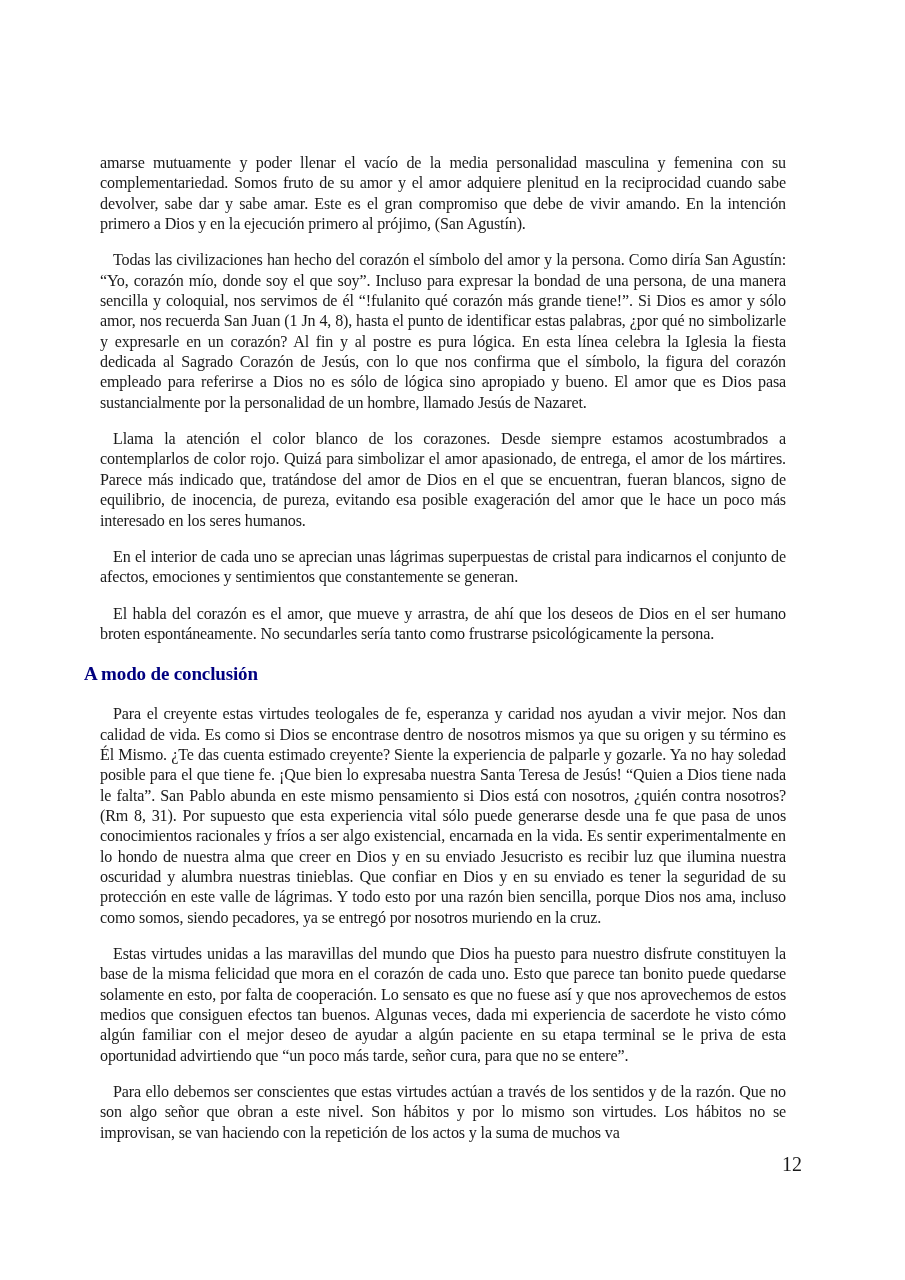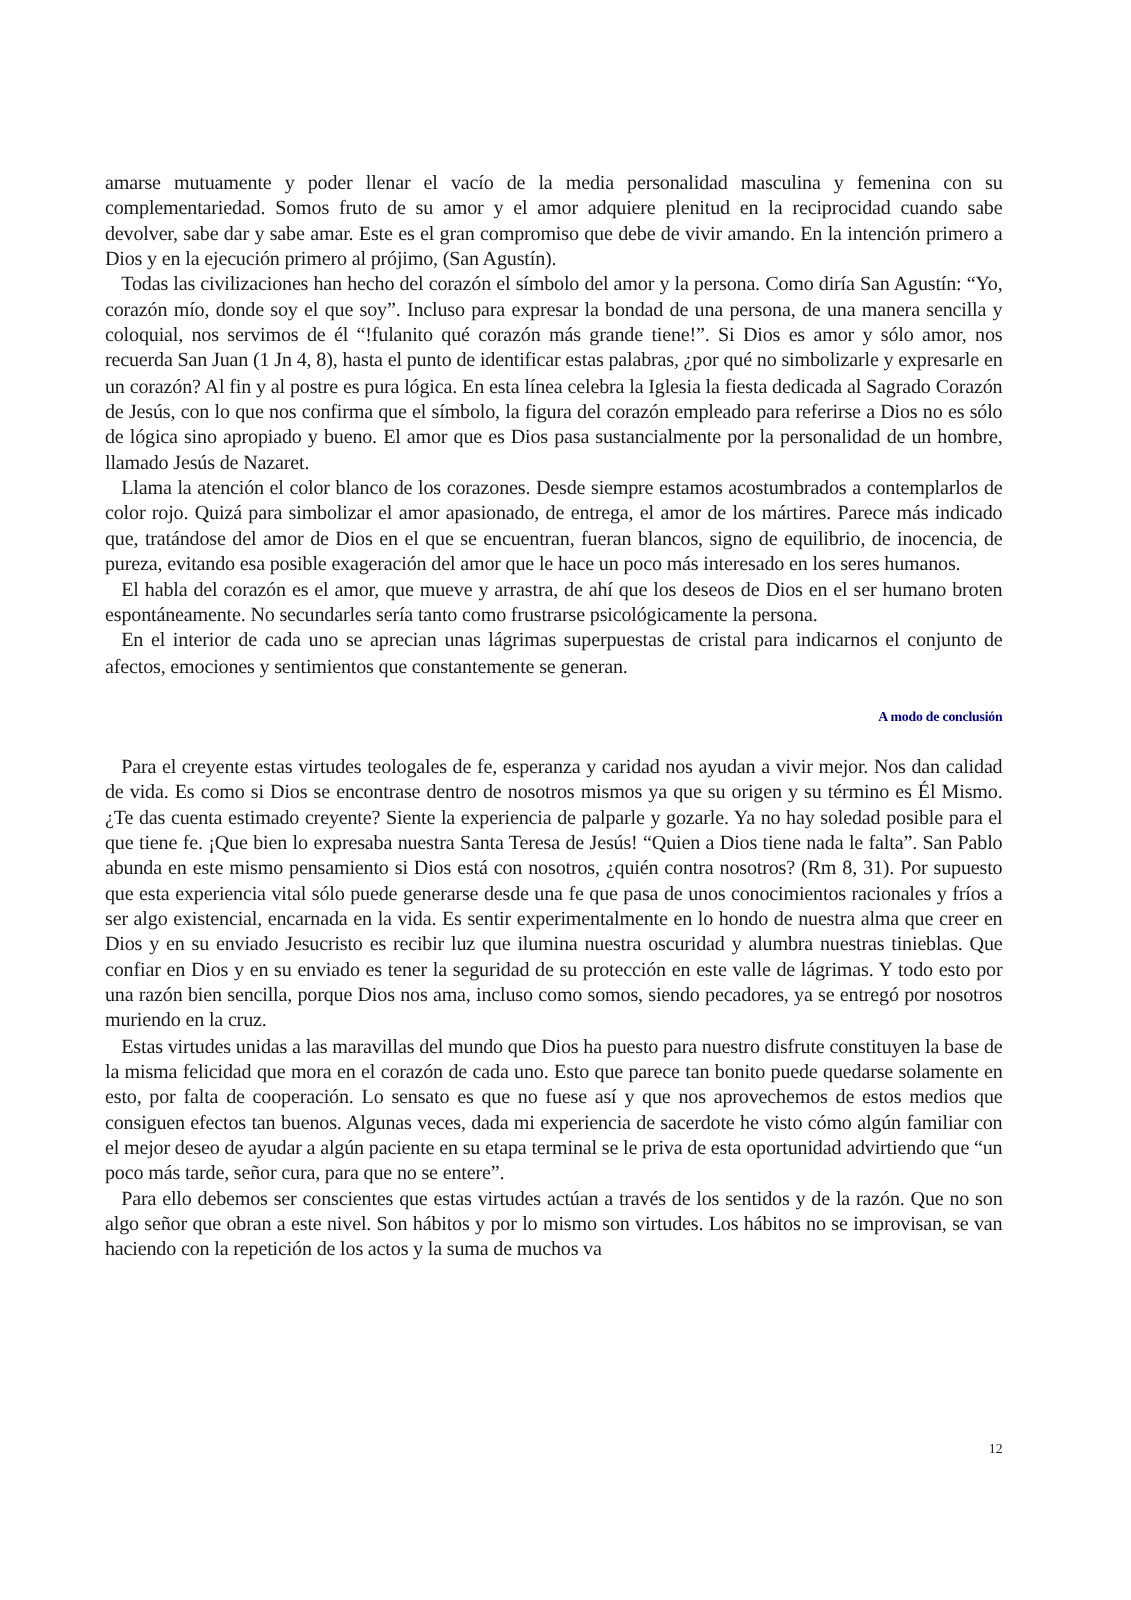--- a/index.html
+++ b/index.html
@@ -9,49 +9,49 @@
     left: 84px;
     top: 137px;
     width: 718px;
     font-family: "Liberation Serif", serif;
     font-size: 16.1px;
     line-height: 20.35px;
     color: #1a1a1a;
     text-align: justify;
     letter-spacing: -0.15px;
   }
-  .page p { margin: 0; text-indent: 13px; }
+  .page p { margin: 16px; text-indent: 13px; }
   .page p.first { text-indent: 0; }
   .heading {
     margin: 20px 0 20px 0;
-    text-align: right;
+    text-align: left;
     text-indent: 0;
     font-weight: bold;
     color: #000080;
-    font-size: 11px;
+    font-size: 19px;
     line-height: 20px;
   }
   .page-number {
     position: absolute;
     right: 103px;
     top: 1153px;
     font-family: "Liberation Serif", serif;
-    font-size: 11px;
+    font-size: 20px;
     color: #1a1a1a;
   }
 </style>
 </head>
 <body>
 
 <div class="page">
   <p class="first">amarse mutuamente y poder llenar el vacío de la media personalidad masculina y femenina con su complementariedad. Somos fruto de su amor y el amor adquiere plenitud en la reciprocidad cuando sabe devolver, sabe dar y sabe amar. Este es el gran compromiso que debe de vivir amando. En la intención primero a Dios y en la ejecución primero al prójimo, (San Agustín).</p>
   <p>Todas las civilizaciones han hecho del corazón el símbolo del amor y la persona. Como diría San Agustín: “Yo, corazón mío, donde soy el que soy”. Incluso para expresar la bondad de una persona, de una manera sencilla y coloquial, nos servimos de él “!fulanito qué corazón más grande tiene!”. Si Dios es amor y sólo amor, nos recuerda San Juan (1 Jn 4, 8), hasta el punto de identificar estas palabras, ¿por qué no simbolizarle y expresarle en un corazón? Al fin y al postre es pura lógica. En esta línea celebra la Iglesia la fiesta dedicada al Sagrado Corazón de Jesús, con lo que nos confirma que el símbolo, la figura del corazón empleado para referirse a Dios no es sólo de lógica sino apropiado y bueno. El amor que es Dios pasa sustancialmente por la personalidad de un hombre, llamado Jesús de Nazaret.</p>
   <p>Llama la atención el color blanco de los corazones. Desde siempre estamos acostumbrados a contemplarlos de color rojo. Quizá para simbolizar el amor apasionado, de entrega, el amor de los mártires. Parece más indicado que, tratándose del amor de Dios en el que se encuentran, fueran blancos, signo de equilibrio, de inocencia, de pureza, evitando esa posible exageración del amor que le hace un poco más interesado en los seres humanos.</p>
+  <p>En el interior de cada uno se aprecian unas lágrimas superpuestas de cristal para indicarnos el conjunto de afectos, emociones y sentimientos que constantemente se generan.</p>
   <p>El habla del corazón es el amor, que mueve y arrastra, de ahí que los deseos de Dios en el ser humano broten espontáneamente. No secundarles sería tanto como frustrarse psicológicamente la persona.</p>
-  <p>En el interior de cada uno se aprecian unas lágrimas superpuestas de cristal para indicarnos el conjunto de afectos, emociones y sentimientos que constantemente se generan.</p>
 
   <div class="heading">A modo de conclusión</div>
 
   <p>Para el creyente estas virtudes teologales de fe, esperanza y caridad nos ayudan a vivir mejor. Nos dan calidad de vida. Es como si Dios se encontrase dentro de nosotros mismos ya que su origen y su término es Él Mismo. ¿Te das cuenta estimado creyente? Siente la experiencia de palparle y gozarle. Ya no hay soledad posible para el que tiene fe. ¡Que bien lo expresaba nuestra Santa Teresa de Jesús! “Quien a Dios tiene nada le falta”. San Pablo abunda en este mismo pensamiento si Dios está con nosotros, ¿quién contra nosotros? (Rm 8, 31). Por supuesto que esta experiencia vital sólo puede generarse desde una fe que pasa de unos conocimientos racionales y fríos a ser algo existencial, encarnada en la vida. Es sentir experimentalmente en lo hondo de nuestra alma que creer en Dios y en su enviado Jesucristo es recibir luz que ilumina nuestra oscuridad y alumbra nuestras tinieblas. Que confiar en Dios y en su enviado es tener la seguridad de su protección en este valle de lágrimas. Y todo esto por una razón bien sencilla, porque Dios nos ama, incluso como somos, siendo pecadores, ya se entregó por nosotros muriendo en la cruz.</p>
   <p>Estas virtudes unidas a las maravillas del mundo que Dios ha puesto para nuestro disfrute constituyen la base de la misma felicidad que mora en el corazón de cada uno. Esto que parece tan bonito puede quedarse solamente en esto, por falta de cooperación. Lo sensato es que no fuese así y que nos aprovechemos de estos medios que consiguen efectos tan buenos. Algunas veces, dada mi experiencia de sacerdote he visto cómo algún familiar con el mejor deseo de ayudar a algún paciente en su etapa terminal  se le priva de esta oportunidad advirtiendo que “un poco más tarde, señor cura, para que no se entere”.</p>
   <p>Para ello debemos ser conscientes que estas virtudes actúan a través de los sentidos y de la razón. Que no son algo señor que obran a este nivel. Son hábitos y por lo mismo son virtudes. Los hábitos no se improvisan, se van haciendo con la repetición de los actos y la suma de muchos va</p>
 </div>
 
 <div class="page-number">12</div>
 

